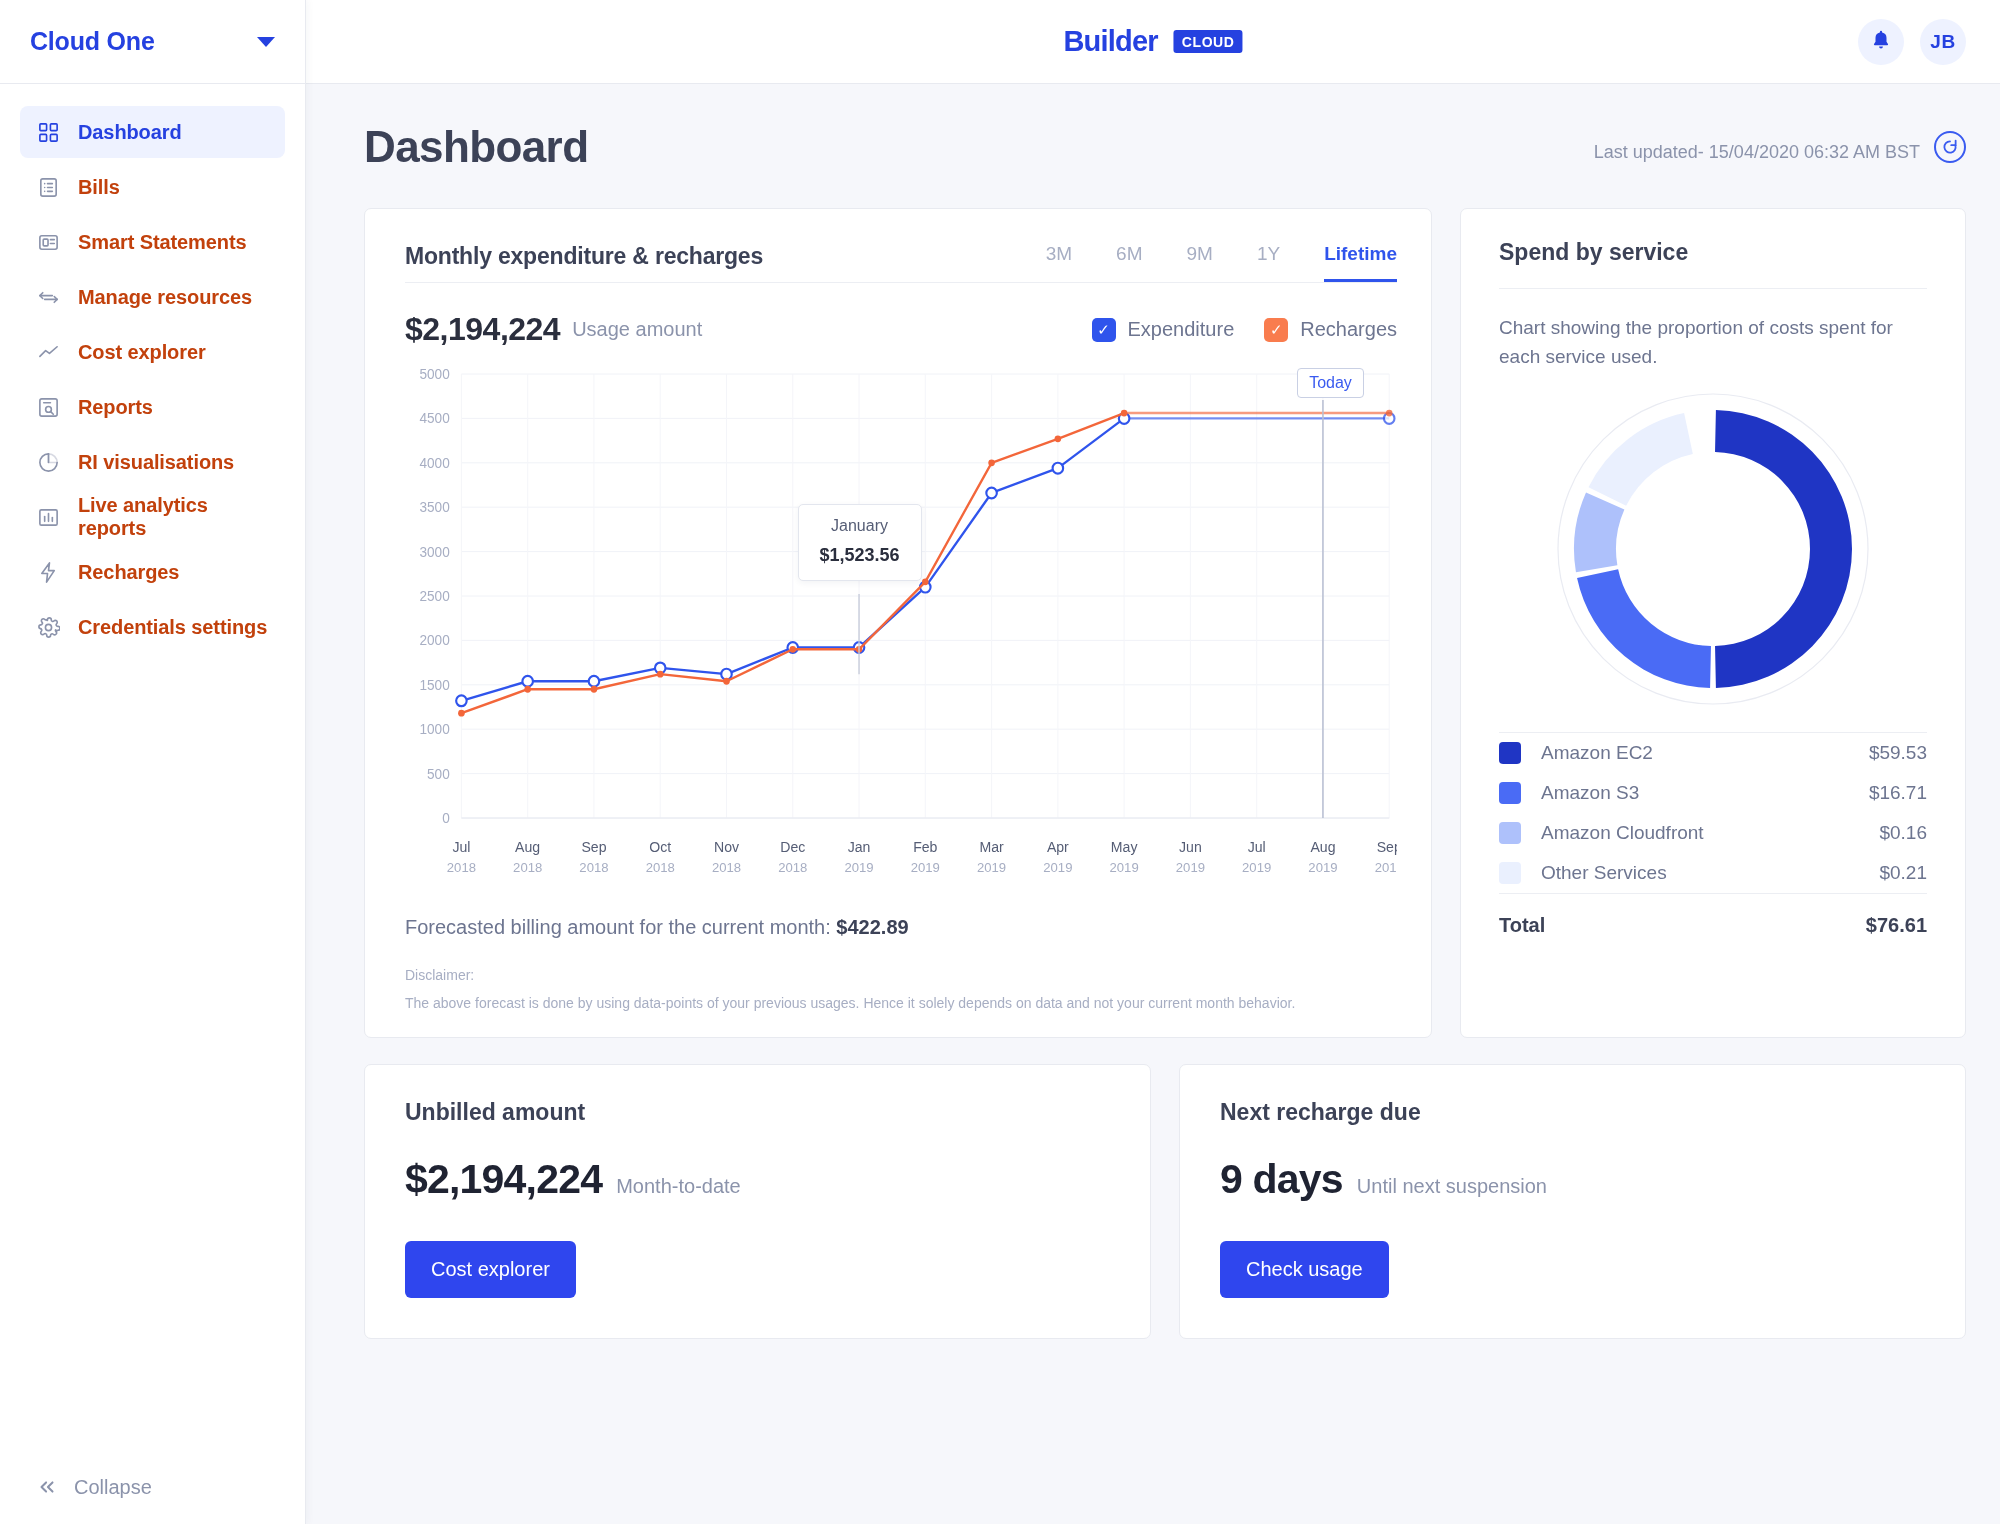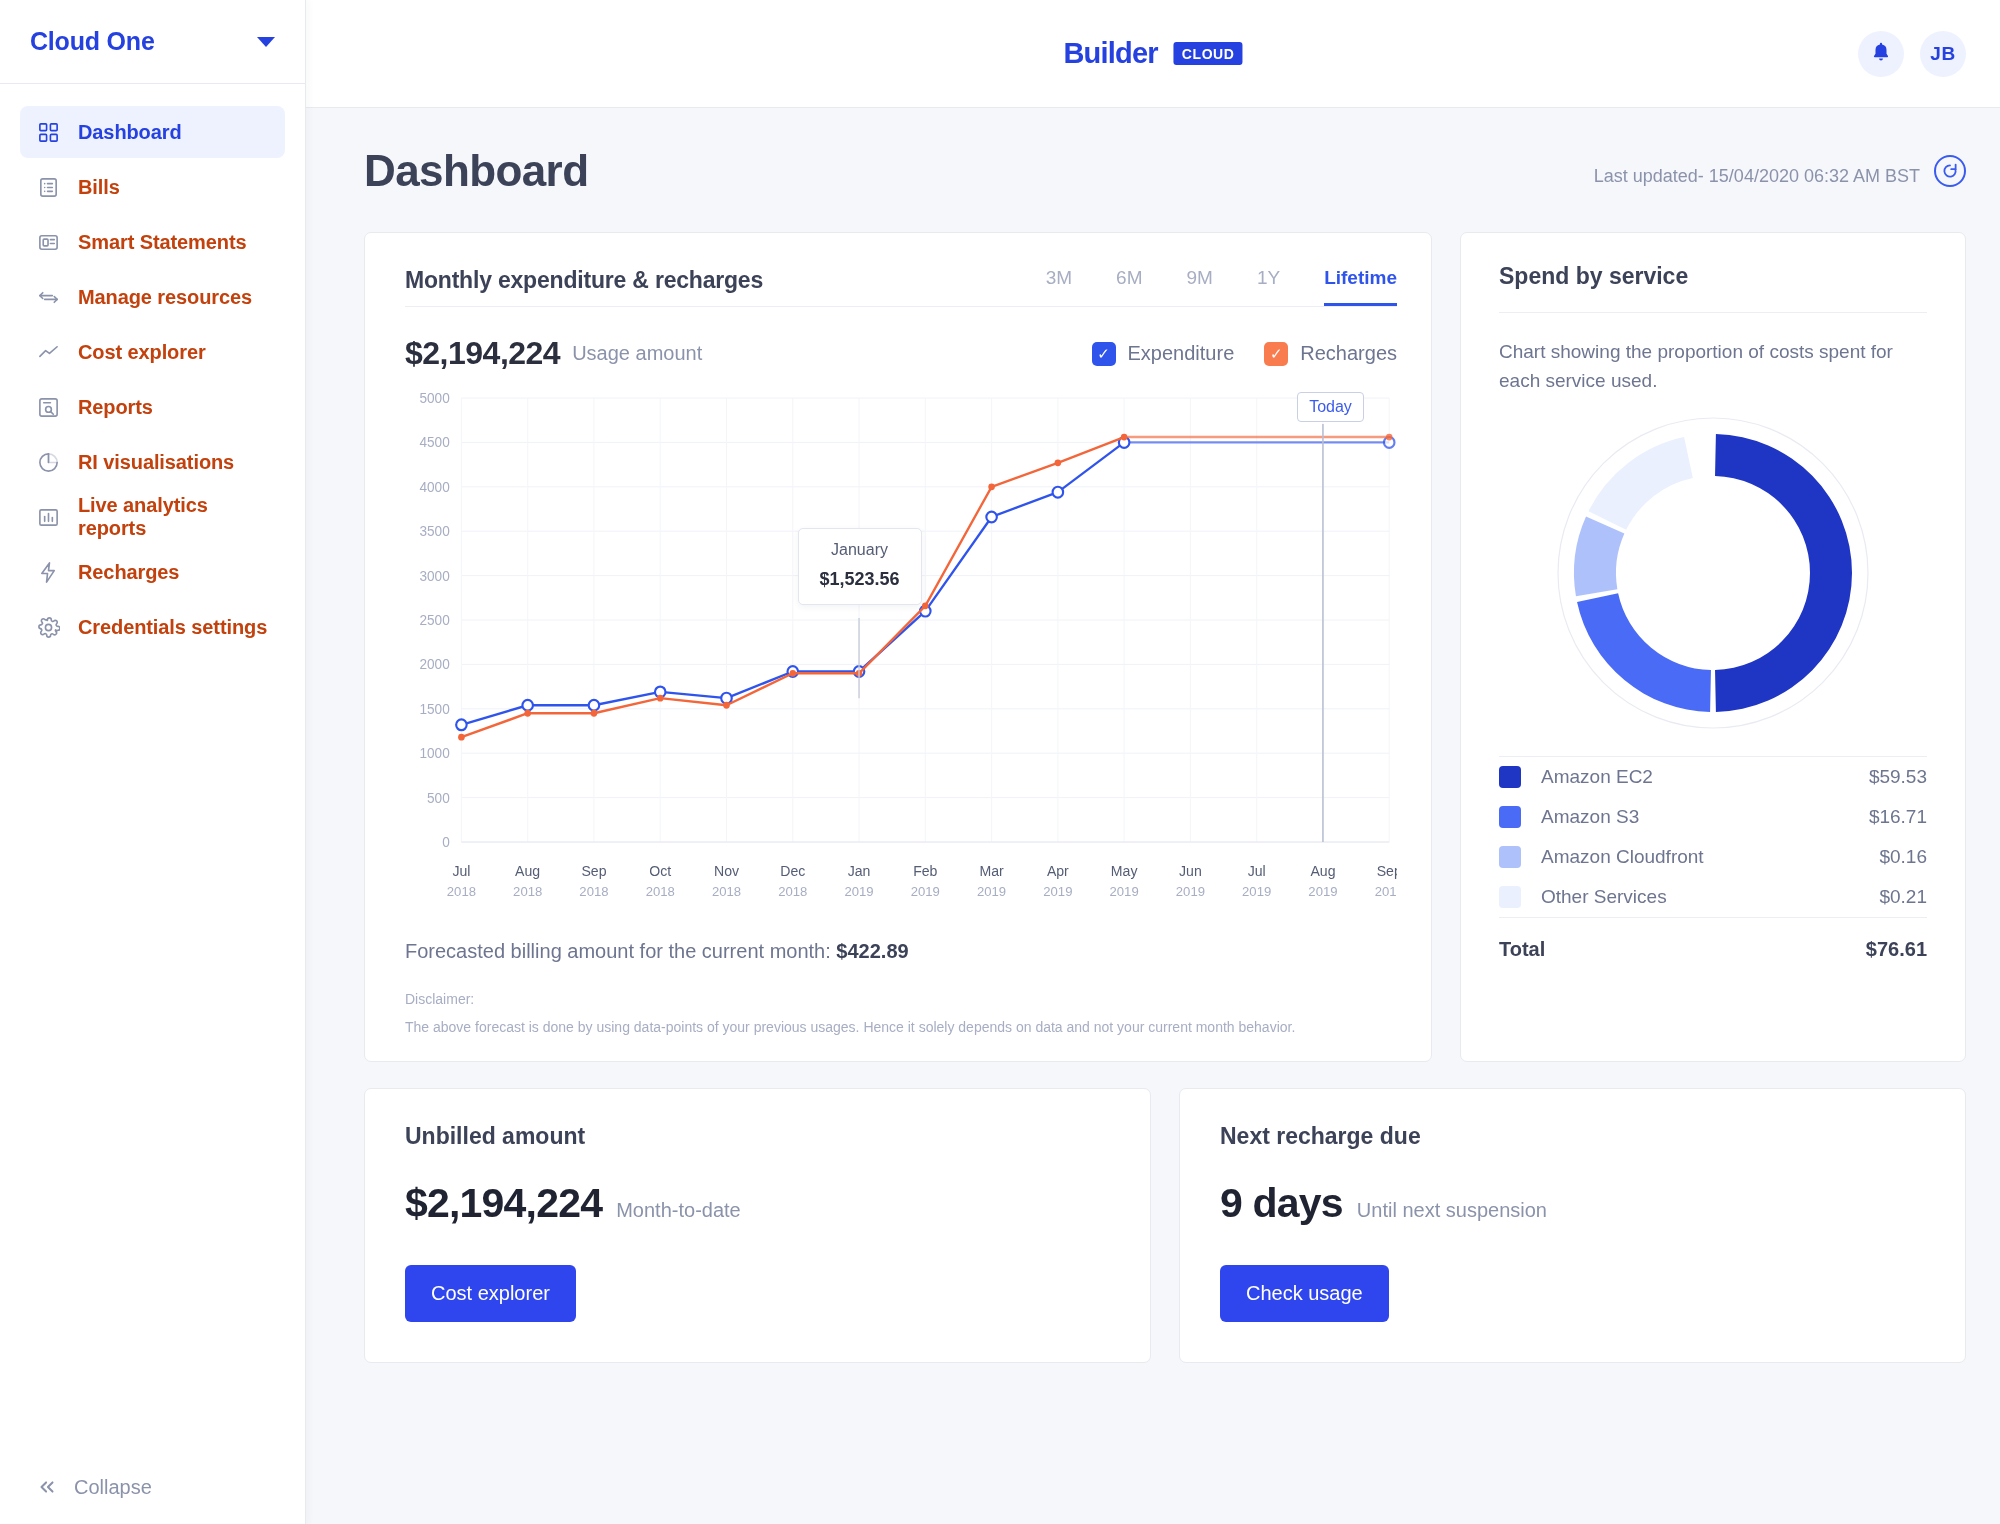--- a/index.html
+++ b/index.html
@@ -65,21 +65,21 @@
     height: 74px; flex: none;
     display: flex; align-items: center;
     padding: 0 36px; cursor: pointer;
   }
   .collapse-ico { color: #8b93ab; margin-right: 16px; display:flex; }
   .collapse-label { font-size: 20px; color: #8b93ab; }
 
   
   .main { flex: 1; display: flex; flex-direction: column; min-width: 0; }
   .topbar {
-    height: 108px; flex: none;
+    height: 84px; flex: none;
     background: #ffffff;
     border-bottom: 1px solid #e8eaf0;
     display: flex; align-items: center;
     position: relative;
   }
   .logo {
     position: absolute; left: 50%; transform: translateX(-50%);
     display: flex; align-items: center;
   }
   .logo-text {

